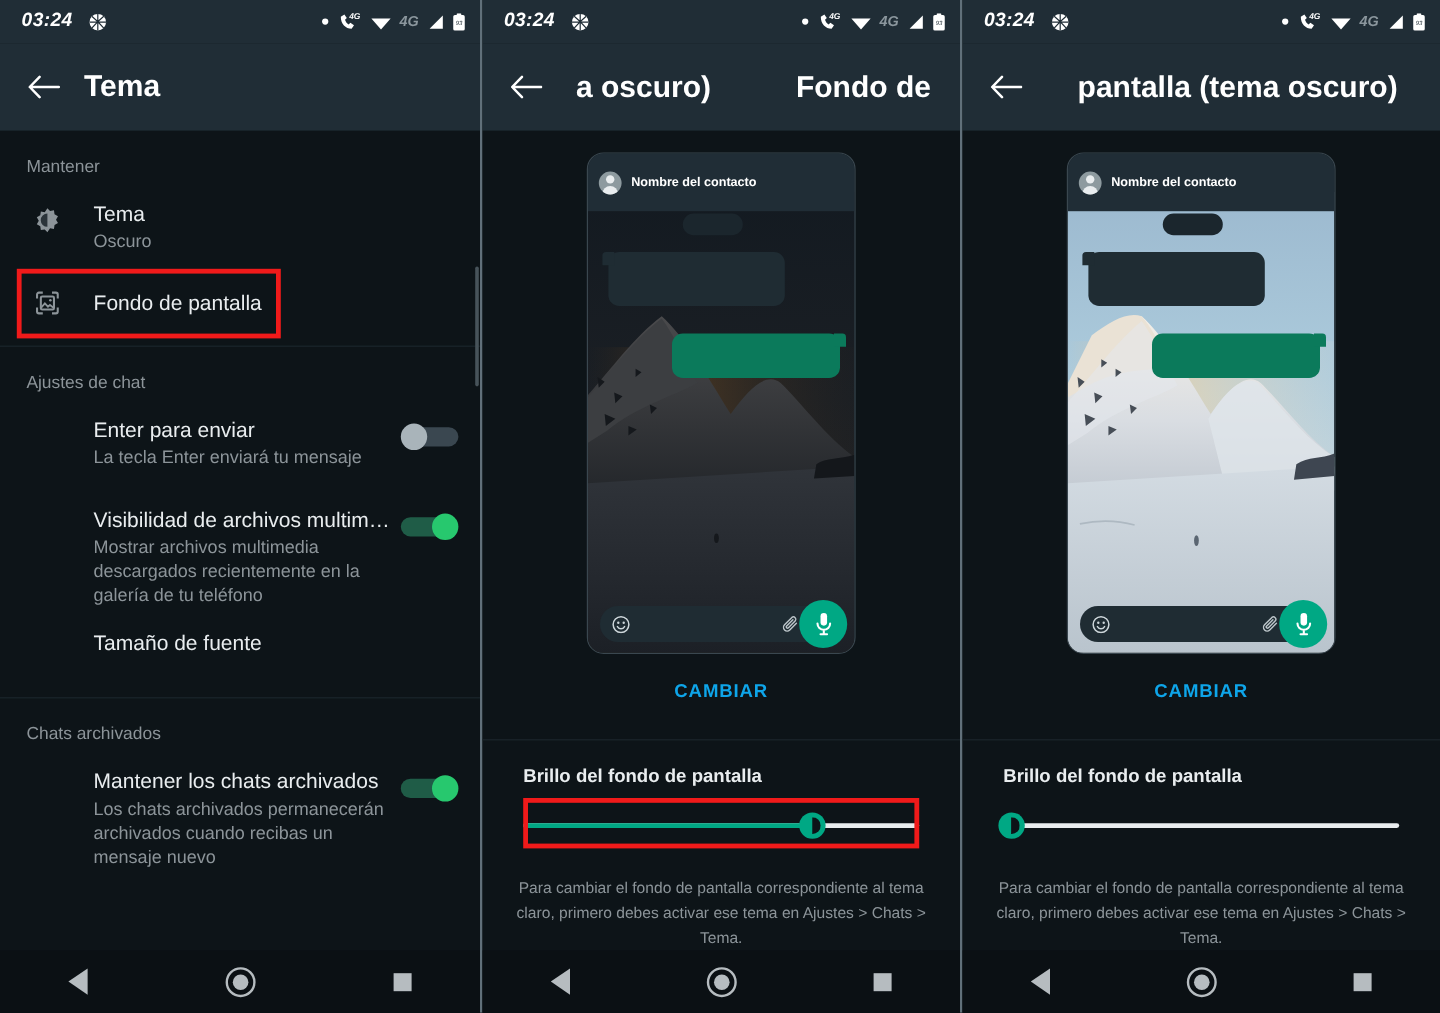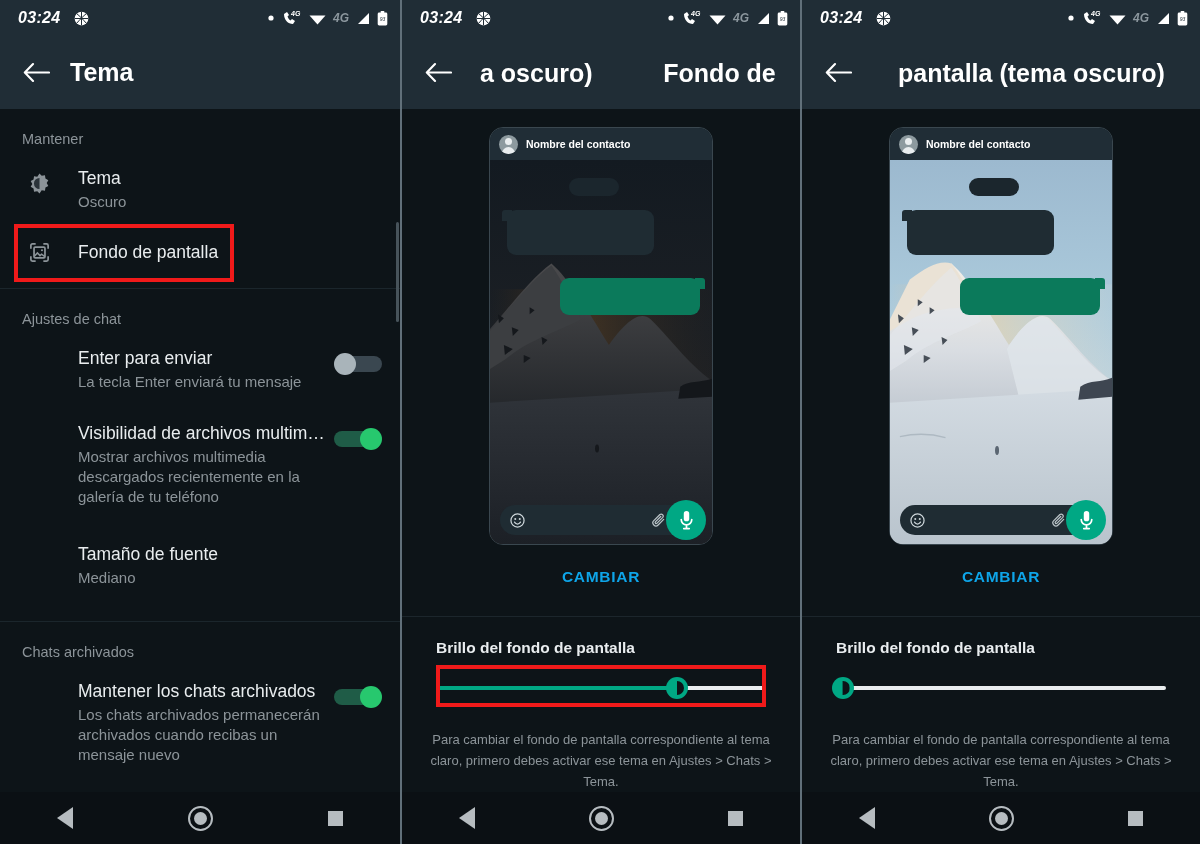--- a/index.html
+++ b/index.html
@@ -76,21 +76,21 @@
   .redbox { position:absolute; border:4px solid #f01a1a; pointer-events:none; }
 
   
   .preview-wrap { padding:18px 0 0 0; display:flex; justify-content:center; }
   .phone {
     width:224px; height:418px; border-radius:14px;
     border:1px solid #3a474f; overflow:hidden;
     position:relative; background:#0f1a21;
   }
   .phone-head {
-    height:32px; background:#202d36; display:flex; align-items:center;
+    height:48px; background:#202d36; display:flex; align-items:center;
     padding-left:9px; gap:8px; position:relative; z-index:3;
   }
   .avatar { width:19px; height:19px; border-radius:50%; background:#8d9a9f; position:relative; overflow:hidden; flex:0 0 19px; }
   .avatar:before { content:""; position:absolute; width:7px; height:7px; border-radius:50%; background:#e9edef; left:6px; top:3px; }
   .avatar:after  { content:""; position:absolute; width:13px; height:8px; border-radius:7px 7px 0 0; background:#e9edef; left:3px; top:12px; }
   .phone-name { color:#fff; font-size:10.5px; font-weight:bold; }
 
   .wall { position:absolute; inset:32px 0 0 0; z-index:1; }
   .bubbles { position:absolute; inset:32px 0 0 0; z-index:2; }
   .b-pill { position:absolute; left:79px; top:18px; width:50px; height:18px; border-radius:9px; background:#1b262d; }
@@ -250,25 +250,24 @@
         <div class="row-body">
           <div class="row-title">Visibilidad de archivos multim…</div>
           <div class="row-sub">Mostrar archivos multimedia descargados recientemente en la galería de tu teléfono</div>
         </div>
         <div class="toggle on">
             <span class="track"></span>
             <span class="thumb"></span>
           </div>
       </div>
 
-      <div class="row" style="margin-top:22px">
+      <div class="row" style="margin-top:4px">
         <div class="row-icon"></div>
         <div class="row-body">
           <div class="row-title">Tamaño de fuente</div>
-          <div class="row-sub">Mediano</div>
         </div>
       </div>
 
       <div class="divider" style="margin-top:26px"></div>
 
       <div class="sec-header">Chats archivados</div>
 
       <div class="row">
         <div class="row-icon"></div>
         <div class="row-body" style="padding-right:14px">

